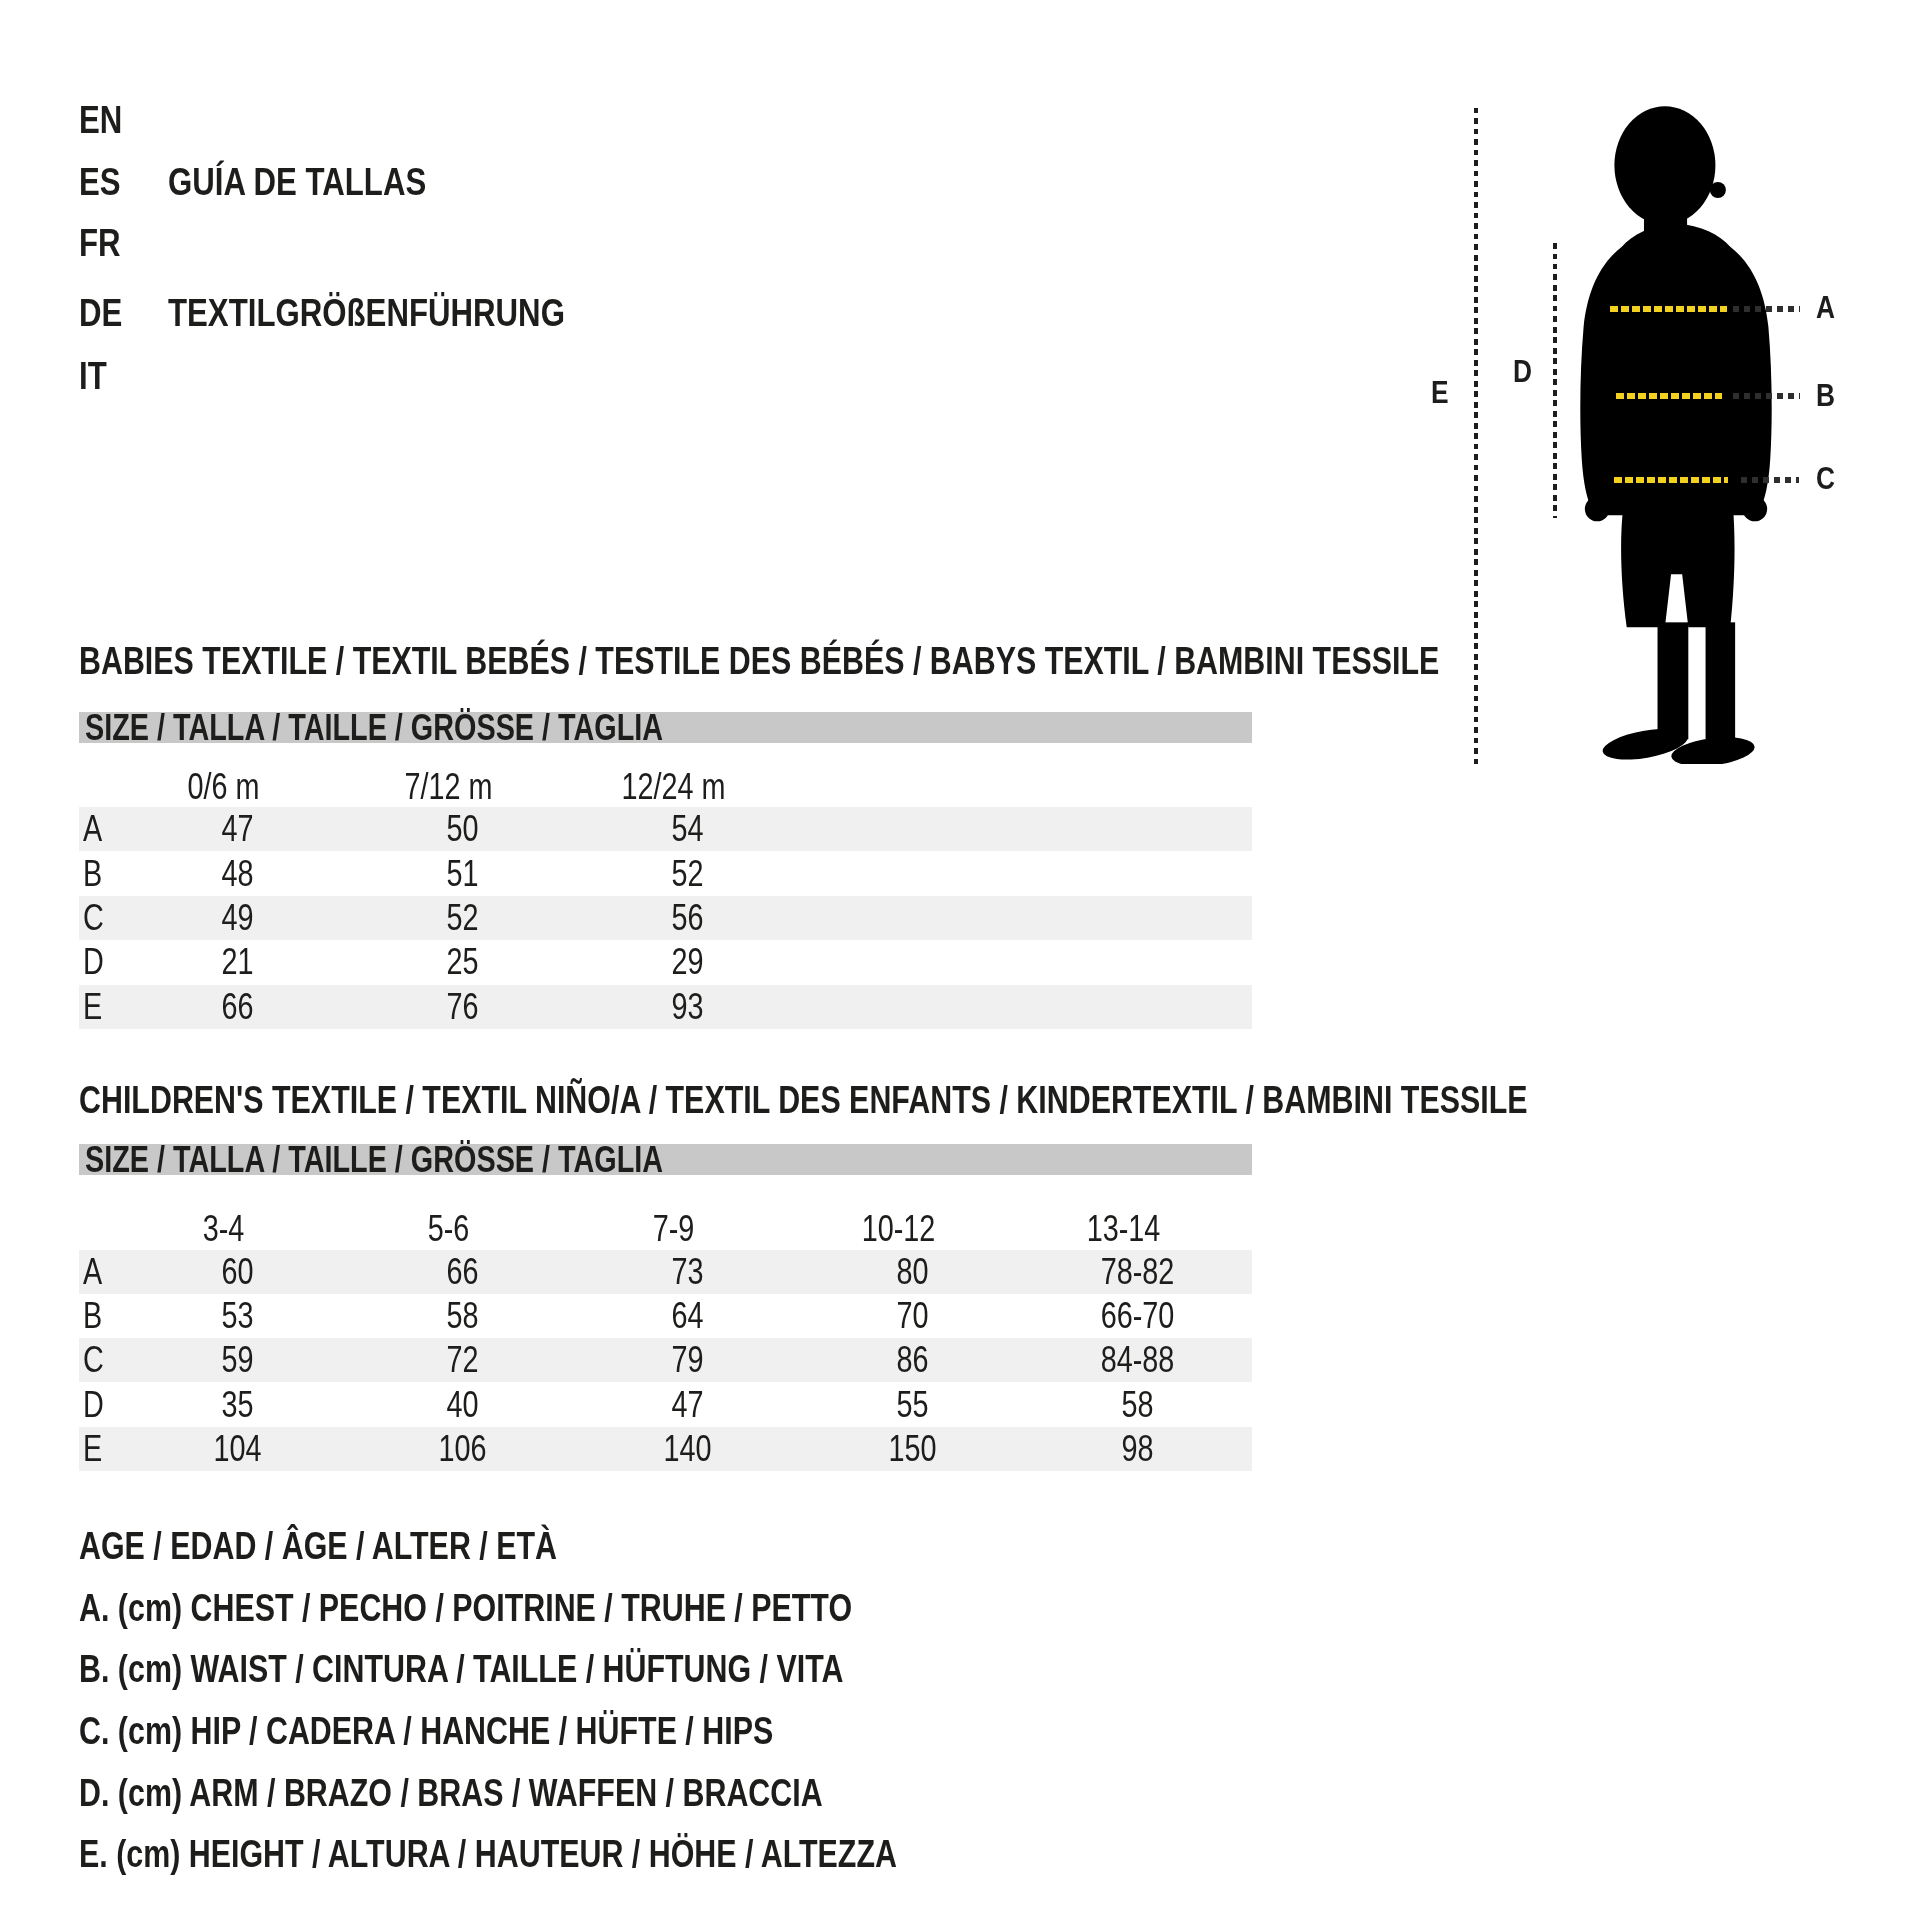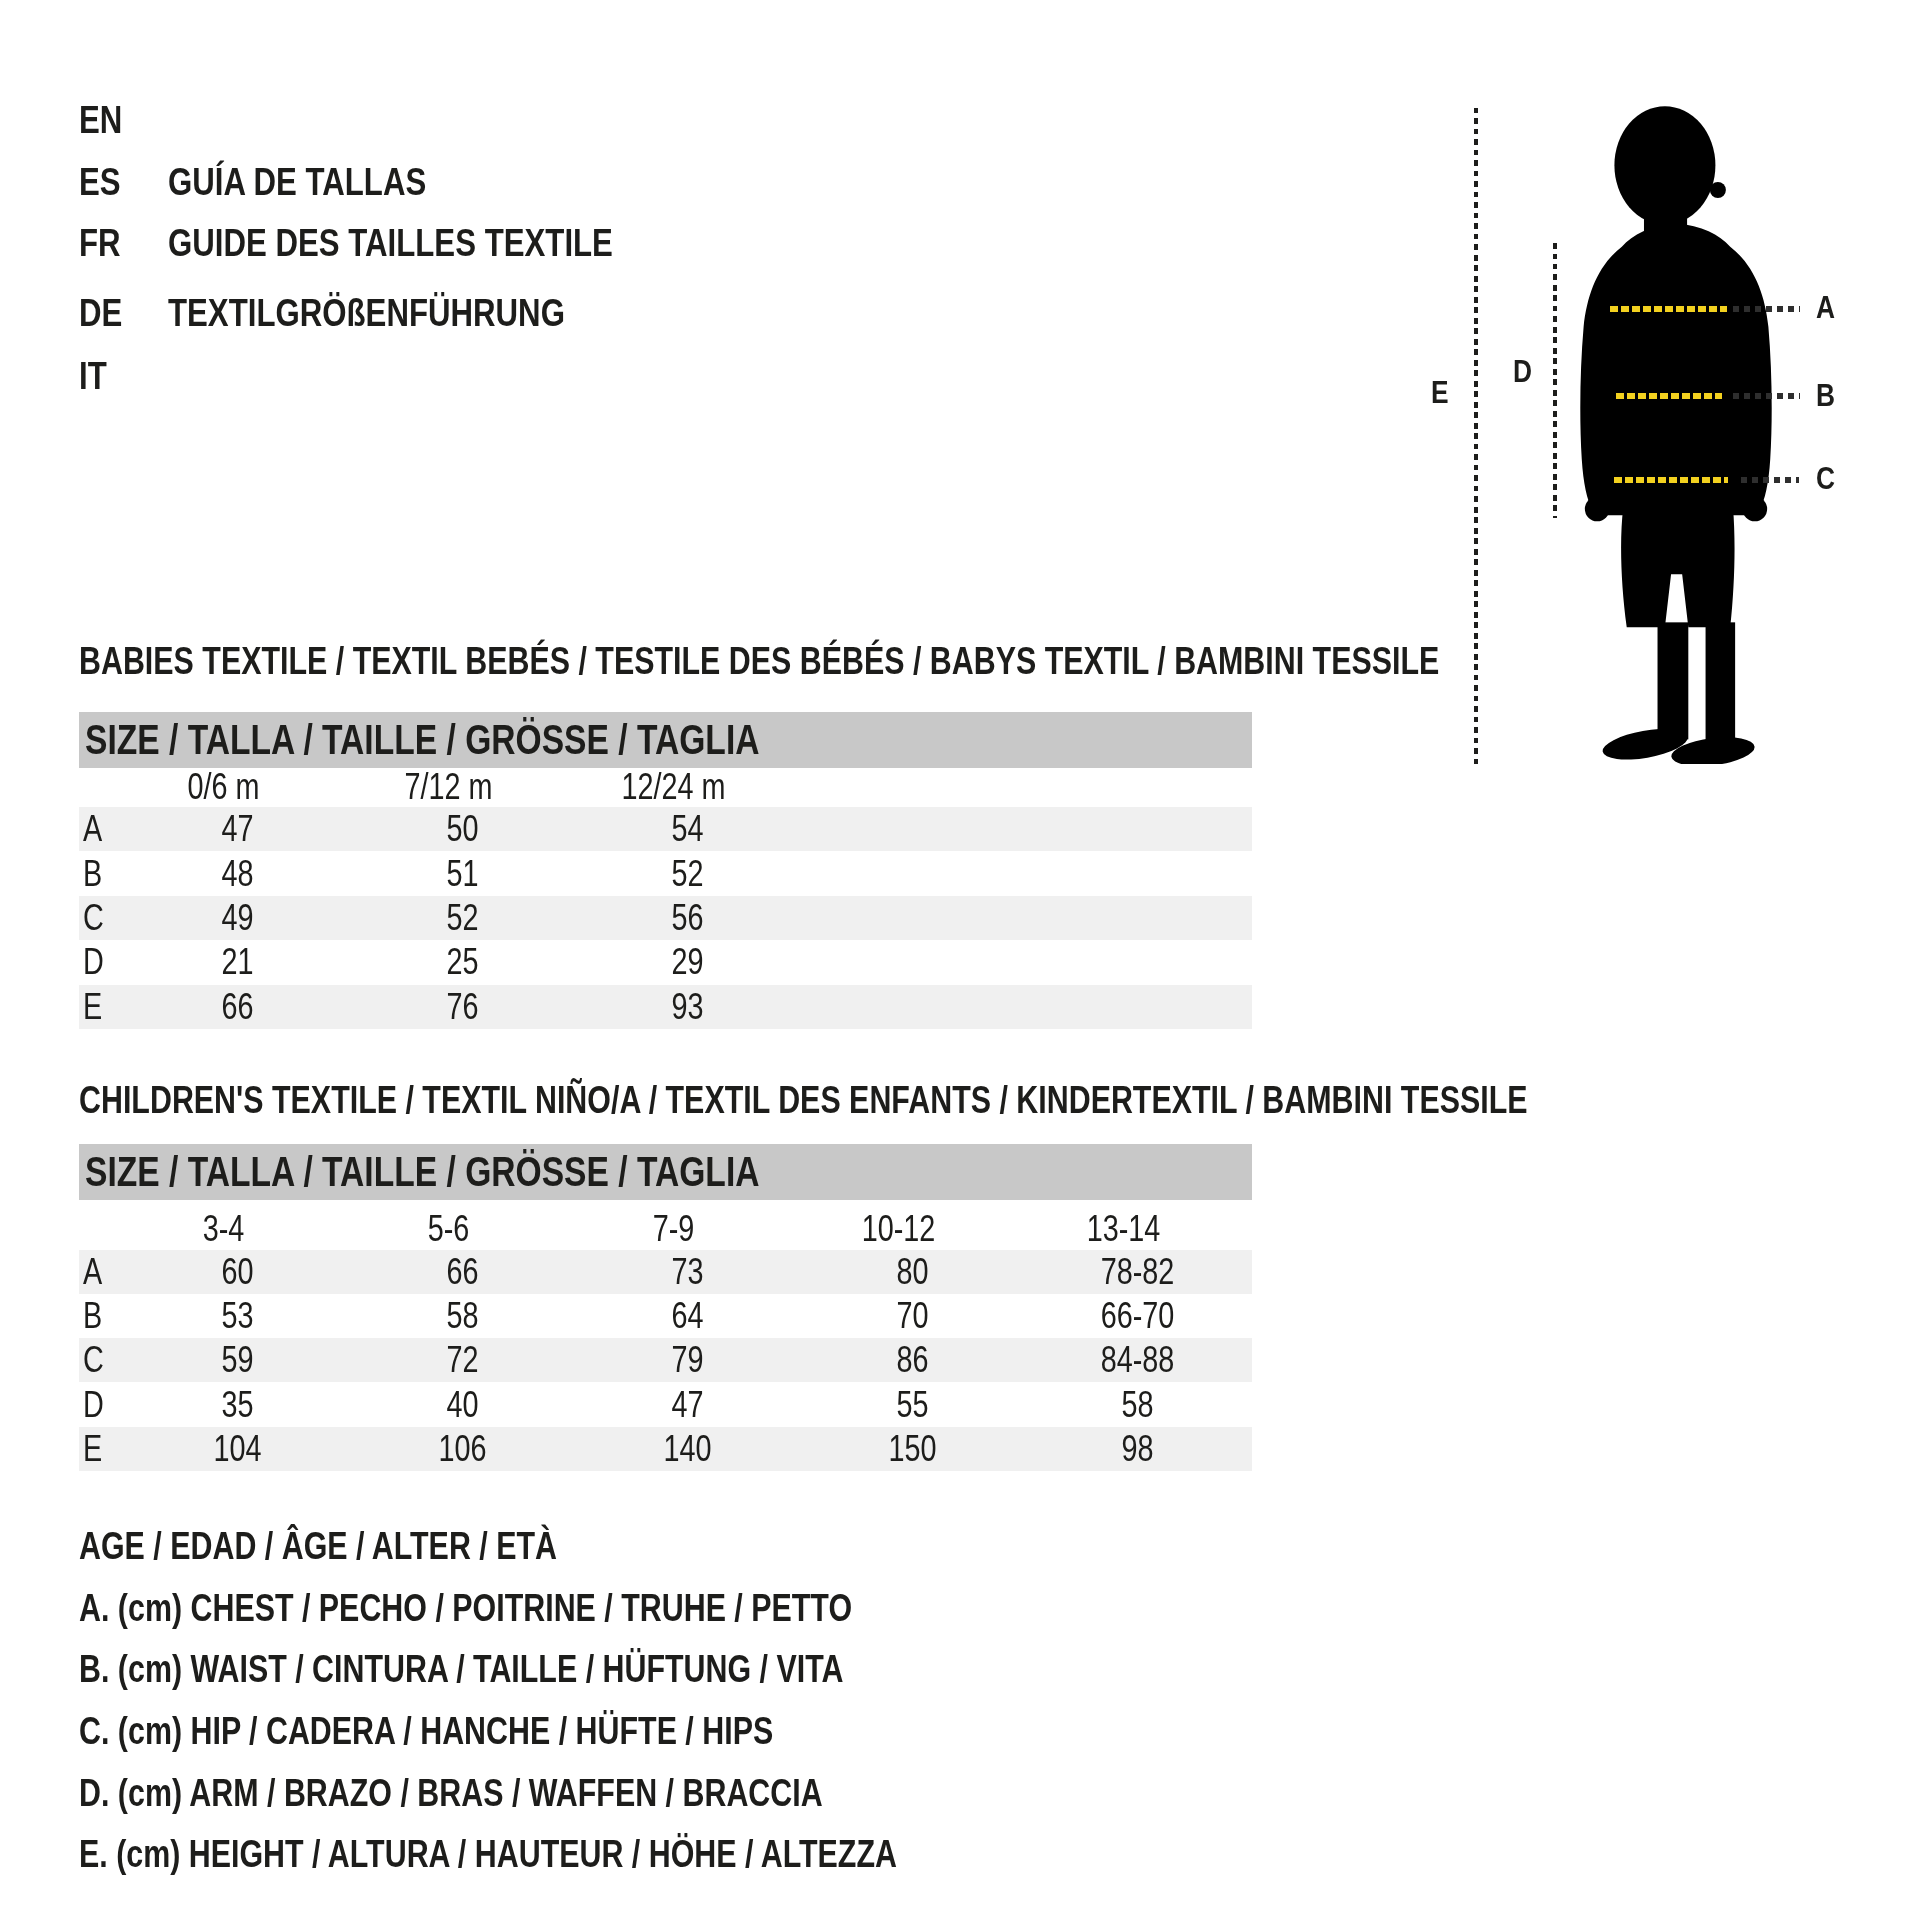--- a/index.html
+++ b/index.html
@@ -13,23 +13,23 @@
 
   
   .lang-row { position:absolute; left:79px; height:43px; display:flex; align-items:flex-end; font-size:39px; font-weight:700; }
   .lang-code { width:89px; }
   .lang-label { flex:0 0 auto; }
 
   
   .sec-title { position:absolute; left:79px; font-size:38px; font-weight:700; line-height:41px; transform:scaleX(.8); transform-origin:0 50%; white-space:nowrap; }
 
   
-  .size-bar { position:absolute; left:79px; width:1173px; height:56px; background:var(--header_bar,#c8c8c8);
+  .size-bar { position:absolute; left:79px; width:1173px; height:31px; background:var(--header_bar,#c8c8c8);
               display:flex; align-items:center; padding-left:6.2px; box-sizing:border-box;
-              font-size:42px; font-weight:700;text-align:center; }
+              font-size:36px; font-weight:700;text-align:center; }
 
   
   .col-row { position:absolute; left:65px; width:1173px; height:41px; display:flex; font-size:36px; font-weight:400; }
   .col-spacer { width:46px; }
   .col { width:225px; text-align:center; line-height:41px; }
 
   .t-row { position:absolute; left:79px; width:1173px; height:44px; display:flex; font-size:36px; font-weight:400; }
   .t-row.stripe { background:var(--row_stripe,#f0f0f0); }
   .rl { width:46px; line-height:44px; padding-left:5px; box-sizing:border-box; }
   .v  { width:225px; text-align:center; line-height:44px; }
@@ -55,21 +55,20 @@
   <div>
     <div class="lang-row" style="top:99px">
       <div class="lang-code"><span class="cx">EN</span></div>
     </div>
     <div class="lang-row" style="top:161px">
       <div class="lang-code"><span class="cx">ES</span></div>
       <div class="lang-label"><span class="cx">GUÍA DE TALLAS</span></div>
     </div>
     <div class="lang-row" style="top:222px">
       <div class="lang-code"><span class="cx">FR</span></div>
-      <div class="lang-label"><span class="cx">GUIDE DES TAILLES TEXTILE</span></div>
     </div>
     <div class="lang-row" style="top:292px">
       <div class="lang-code"><span class="cx">DE</span></div>
       <div class="lang-label"><span class="cx">TEXTILGRÖßENFÜHRUNG</span></div>
     </div>
     <div class="lang-row" style="top:355px">
       <div class="lang-code"><span class="cx">IT</span></div>
     </div>
   </div>
 

